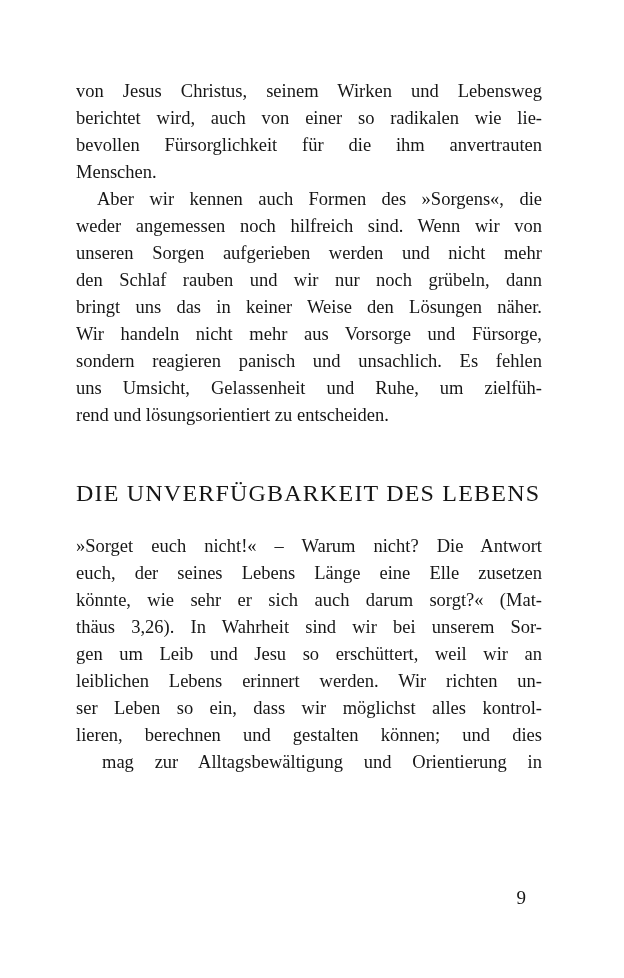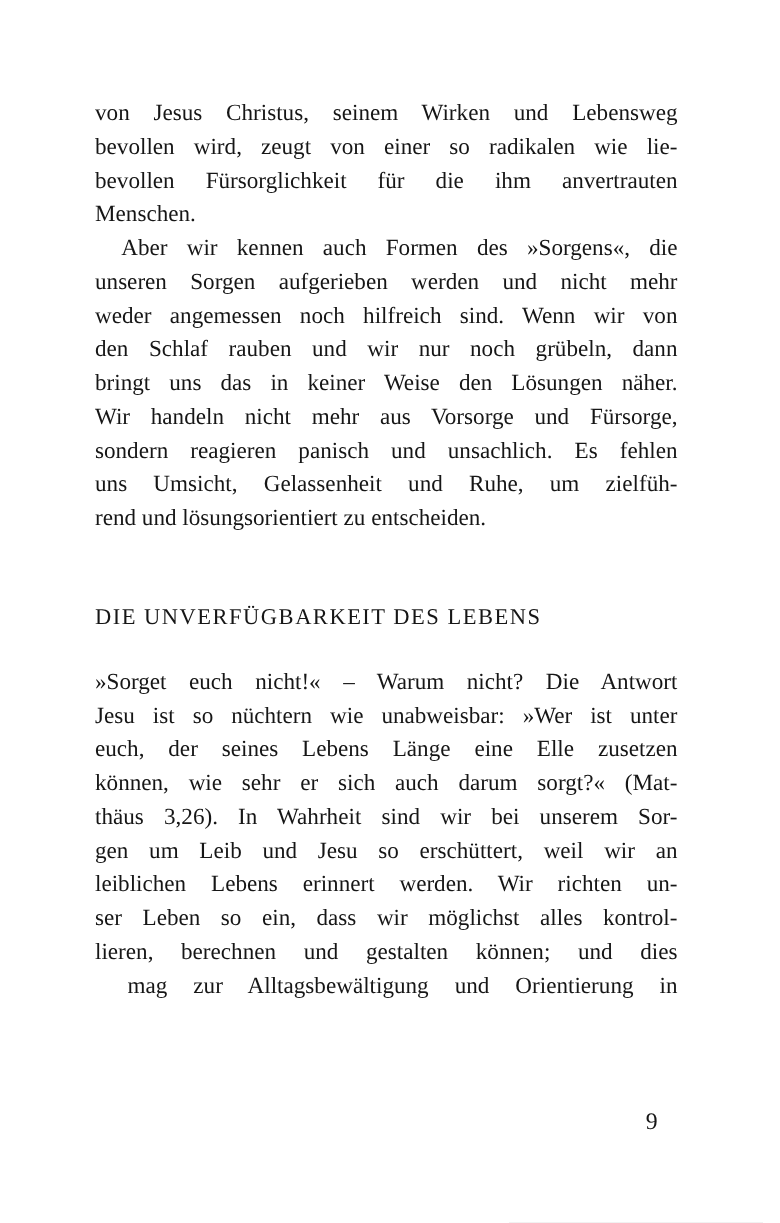--- a/index.html
+++ b/index.html
@@ -39,21 +39,21 @@
   }
   .para.justify-all .line:last-child {
     text-align-last: justify;
     margin-left: 26px;
   }
   .para.indent .line:first-child {
     text-indent: 21px;
   }
   .heading {
     margin: 51px 0 0 0;
-    font-size: 18px;
+    font-size: 24px;
     font-weight: normal;
     line-height: 27px;
     letter-spacing: 1.2px;
     text-align: left;
     white-space: nowrap;
   }
   .para.after-heading {
     margin-top: 26px;
   }
   .page-number {
@@ -67,44 +67,43 @@
   }
 </style>
 </head>
 <body>
 
 <div class="page">
   <div class="text-column">
 
     <div class="para">
         <div class="line">von Jesus Christus, seinem Wirken und Lebensweg</div>
-        <div class="line">bevollen wird, zeugt von einer so radikalen wie lie-</div>
+        <div class="line">berichtet wird, auch von einer so radikalen wie lie-</div>
         <div class="line">bevollen Fürsorglichkeit für die ihm anvertrauten</div>
         <div class="line">Menschen.</div>
       </div>
 
     <div class="para indent">
         <div class="line">Aber wir kennen auch Formen des »Sorgens«, die</div>
+        <div class="line">weder angemessen noch hilfreich sind. Wenn wir von</div>
         <div class="line">unseren Sorgen aufgerieben werden und nicht mehr</div>
-        <div class="line">weder angemessen noch hilfreich sind. Wenn wir von</div>
         <div class="line">den Schlaf rauben und wir nur noch grübeln, dann</div>
         <div class="line">bringt uns das in keiner Weise den Lösungen näher.</div>
         <div class="line">Wir handeln nicht mehr aus Vorsorge und Fürsorge,</div>
         <div class="line">sondern reagieren panisch und unsachlich. Es fehlen</div>
         <div class="line">uns Umsicht, Gelassenheit und Ruhe, um zielfüh-</div>
         <div class="line">rend und lösungsorientiert zu entscheiden.</div>
       </div>
 
     <h2 class="heading">DIE UNVERFÜGBARKEIT DES LEBENS</h2>
 
     <div class="para justify-all after-heading">
         <div class="line">»Sorget euch nicht!« – Warum nicht? Die Antwort</div>
-        <div class="line">Jesu ist so nüchtern wie unabweisbar: »Wer ist unter</div>
         <div class="line">euch, der seines Lebens Länge eine Elle zusetzen</div>
-        <div class="line">können, wie sehr er sich auch darum sorgt?« (Mat-</div>
+        <div class="line">könnte, wie sehr er sich auch darum sorgt?« (Mat-</div>
         <div class="line">thäus 3,26). In Wahrheit sind wir bei unserem Sor-</div>
         <div class="line">gen um Leib und Jesu so erschüttert, weil wir an</div>
         <div class="line">leiblichen Lebens erinnert werden. Wir richten un-</div>
         <div class="line">ser Leben so ein, dass wir möglichst alles kontrol-</div>
         <div class="line">lieren, berechnen und gestalten können; und dies</div>
         <div class="line">mag zur Alltagsbewältigung und Orientierung in</div>
       </div>
 
   </div>
 

